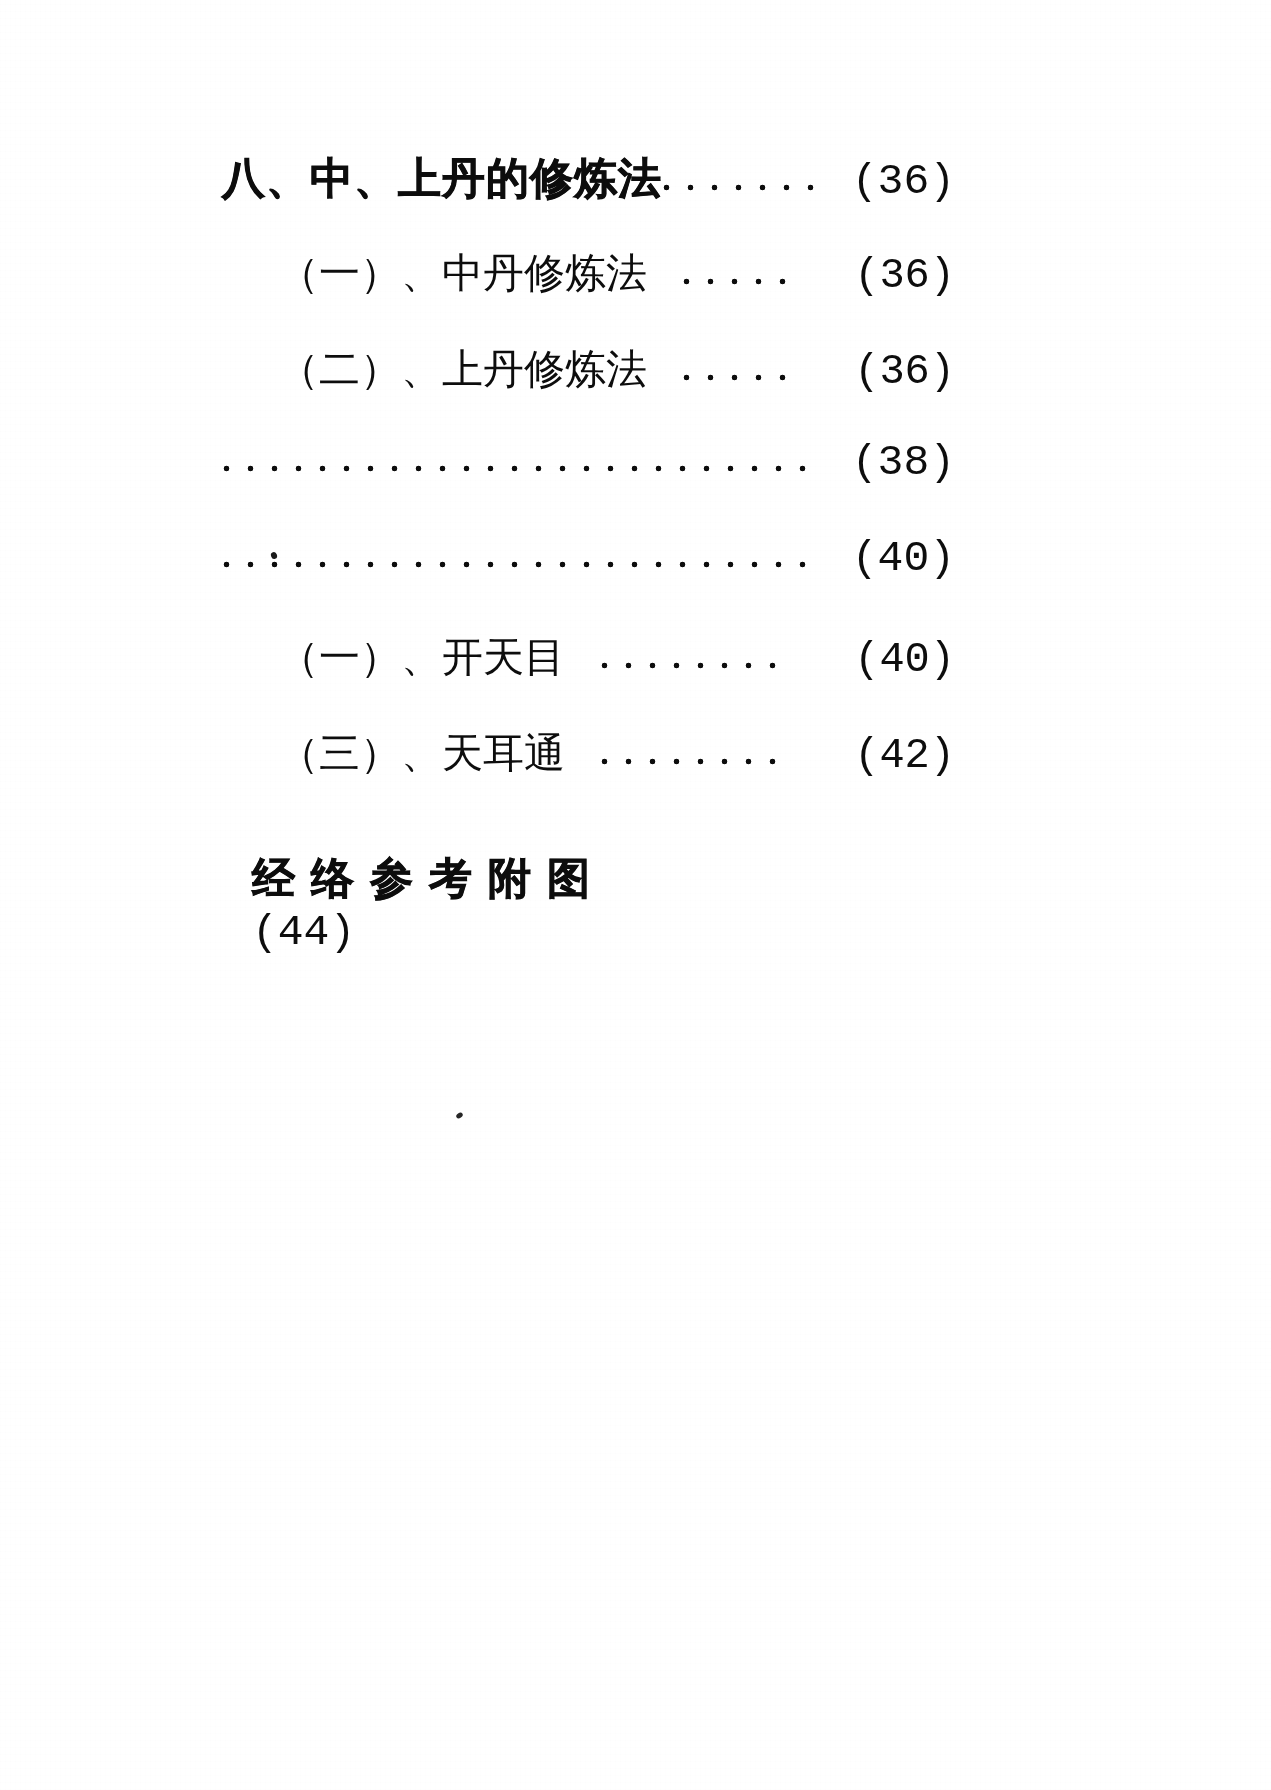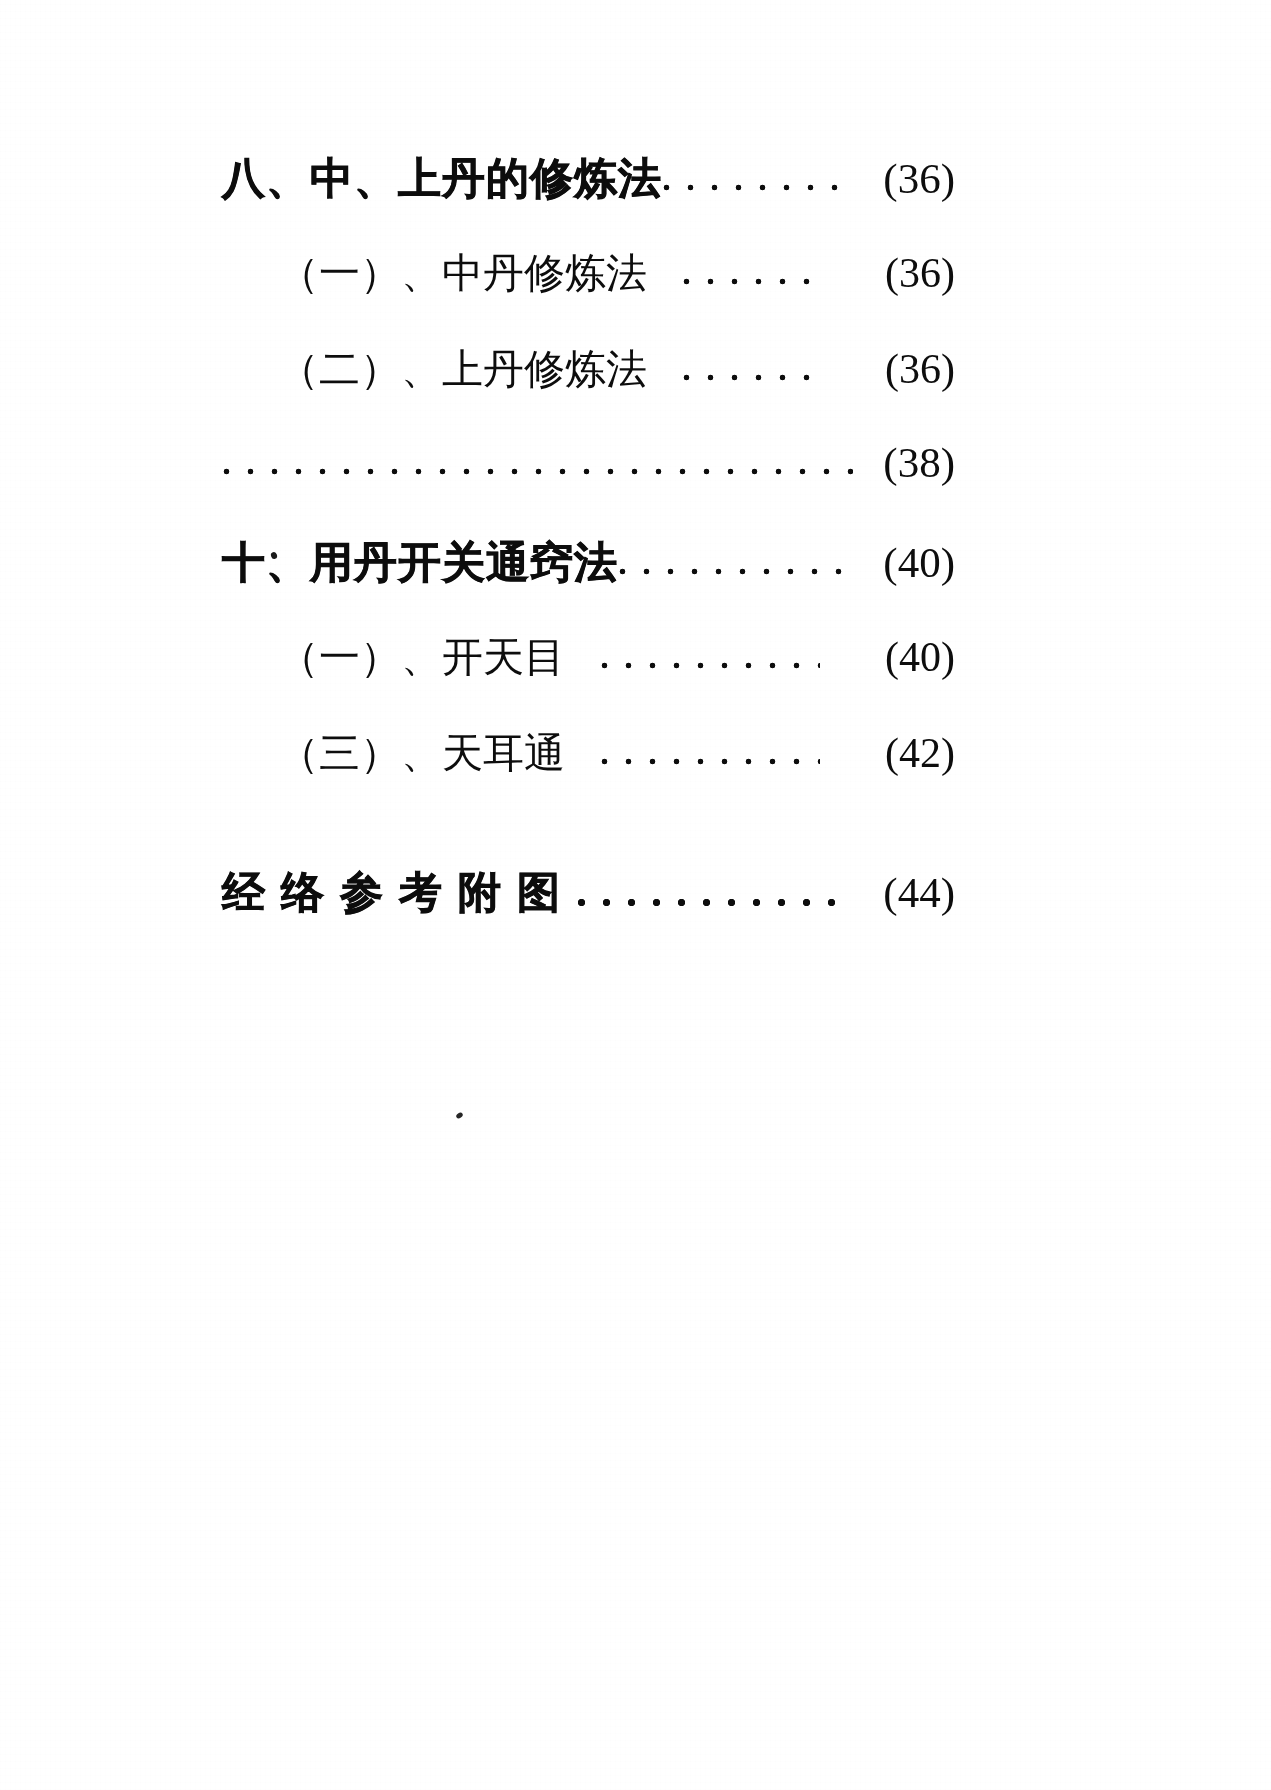--- a/index.html
+++ b/index.html
@@ -98,21 +98,21 @@
     height: 9px;
     background-image: radial-gradient(circle at 4.5px 4.5px, #0d0d0d 3.4px, rgba(0,0,0,0) 4.0px);
     background-size: 25px 9px;
   }
   .entry-page {
     flex: 0 0 auto;
     font-size: 43px;
     font-weight: 400;
     margin-left: 30px;
     white-space: nowrap;
-    font-family: Liberation Serif, serif;
+    font-family: Liberation Mono, monospace;
     text-align: center;
   }
   .toc-row.level-2 .entry-page {
     font-size: 42px;
   }
   
   .speck {
     position: absolute;
     left: 271px;
     top: 552px;
@@ -158,39 +158,38 @@
       <span class="leader"></span>
       <span class="entry-page">(36)</span>
     </div>
 
     <div class="toc-row level-1">
       <span class="leader"></span>
       <span class="entry-page">(38)</span>
     </div>
 
     <div class="toc-row level-1">
-      <span class="entry-title">十、用丹开关通窍法</span>
       <span class="leader"></span>
       <span class="entry-page">(40)</span>
     </div>
 
     <div class="toc-row level-2">
       <span class="entry-title">（一）、开天目</span>
       <span class="leader"></span>
       <span class="entry-page">(40)</span>
     </div>
 
 
     <div class="toc-row level-2">
       <span class="entry-title">（三）、天耳通</span>
       <span class="leader"></span>
       <span class="entry-page">(42)</span>
     </div>
 
-    <div class="toc-row level-1 wide" style="margin-top:42px;">
+    <div class="toc-row level-1 wide" style="margin-top:28px;flex-direction:column;">
       <span class="entry-title">经络参考附图</span>
       <span class="leader"></span>
       <span class="entry-page">(44)</span>
     </div>
 
   </div>
 
   <div class="speck"></div>
   <div class="speck-2"></div>
 </div>

